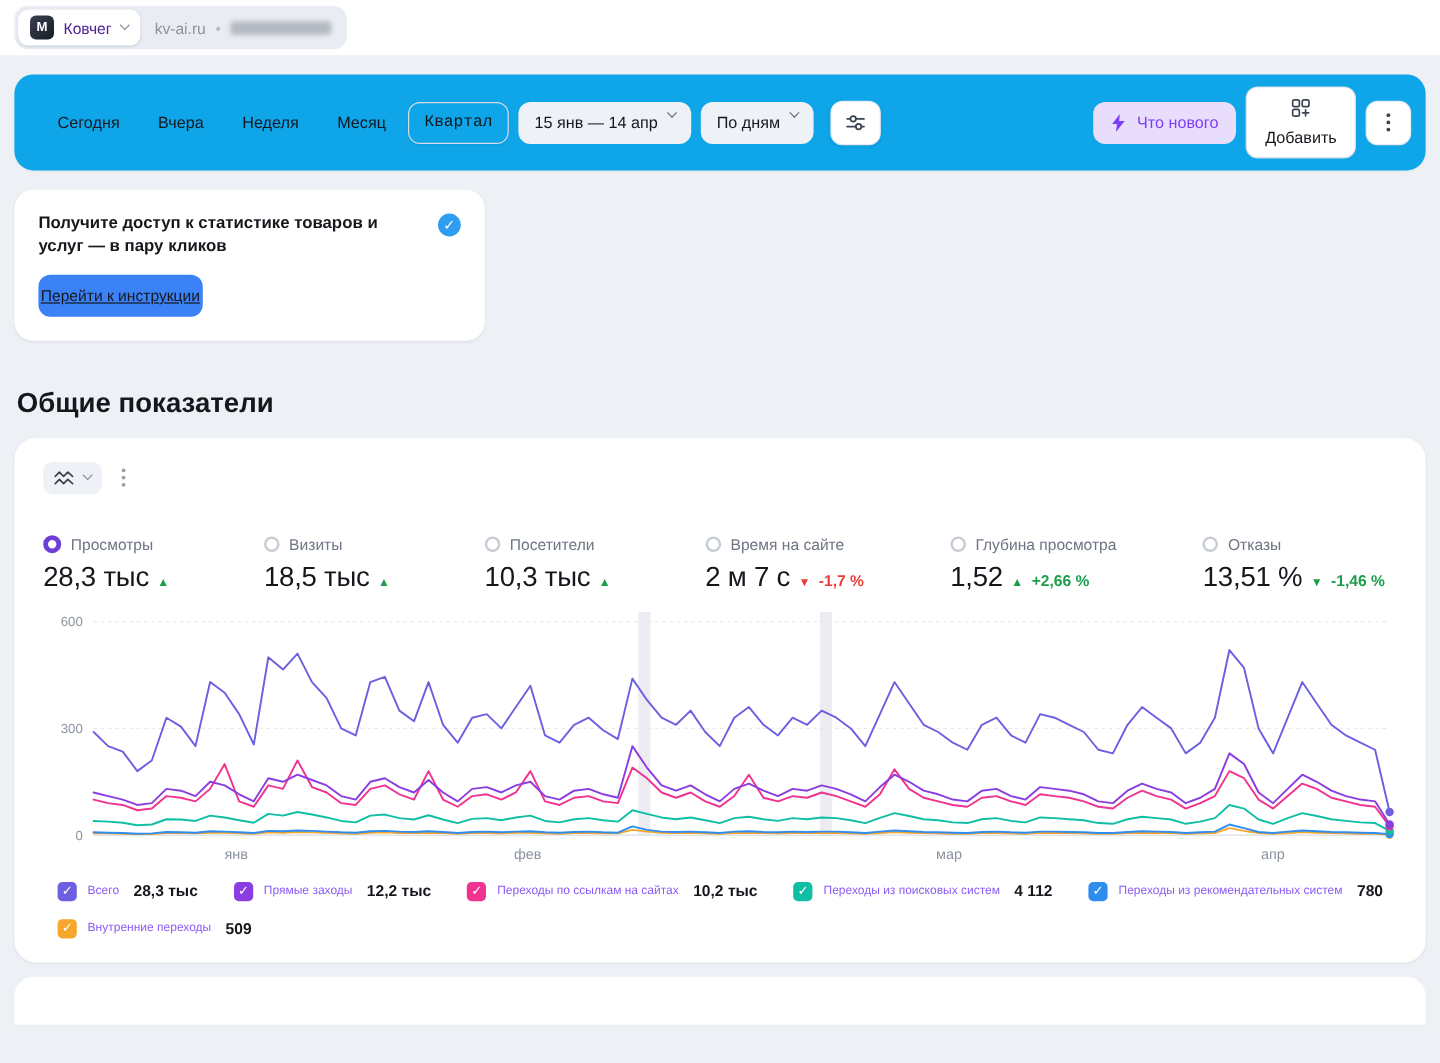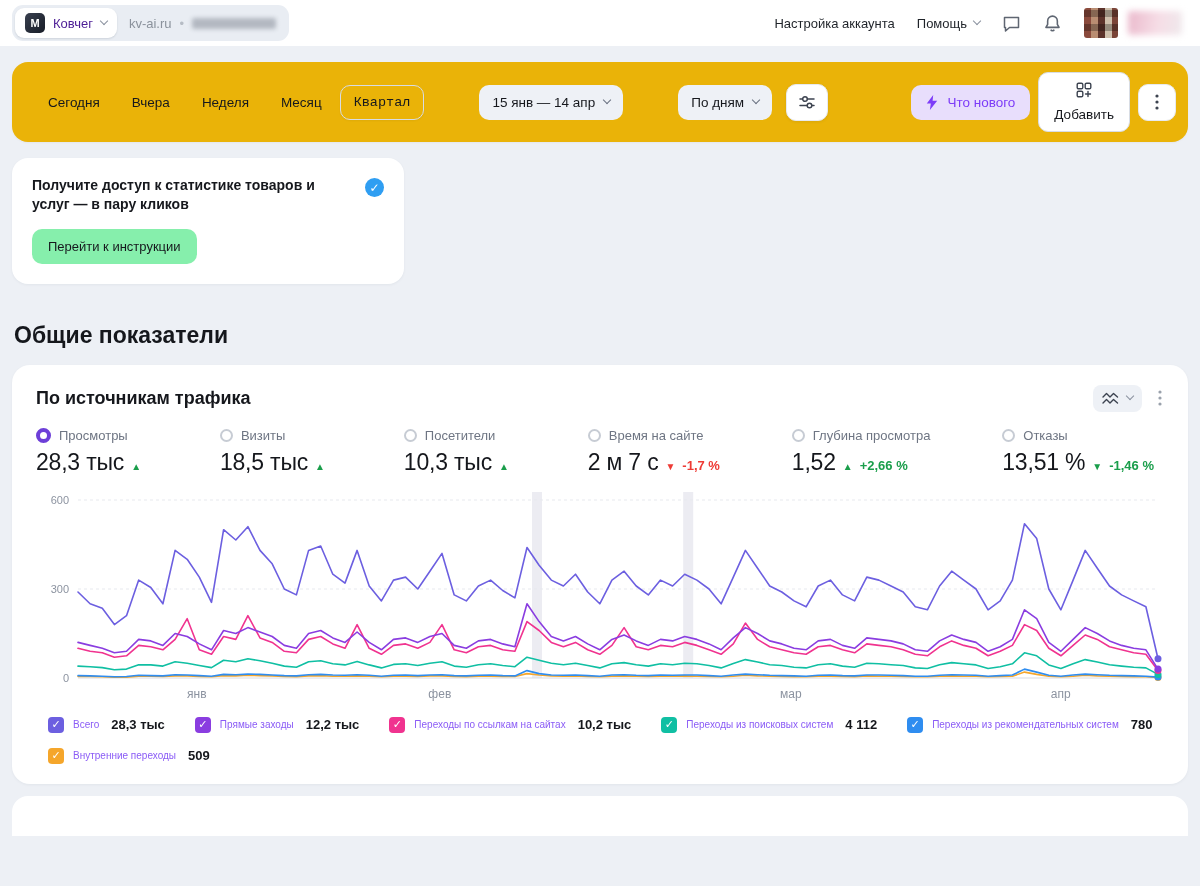--- a/index.html
+++ b/index.html
@@ -55,34 +55,34 @@
       repeating-linear-gradient(90deg,#8a4a3c 0 7px,#b98d72 7px 14px,#5c332b 14px 21px,#cfc0ad 21px 28px,#7a4438 28px 35px);
   }
   .redacted-pink {
     width:54px; height:24px; border-radius:3px; margin-left:-12px;
     background:linear-gradient(100deg,#eab8cb,#f6dde6 55%,#efe9ec);
     filter:blur(3px);
   }
 
   
   .toolbar {
-    margin:16px 12px 0; background:#eab308; border-radius:16px;
+    margin:16px 12px 0; background:#0ea5e9; border-radius:16px;
     padding:10px 12px; display:flex; align-items:center; gap:8px;
     box-shadow:0 1px 2px rgba(20,30,50,.04);
   }
   .periods { display:flex; align-items:center; gap:4px; margin-left:10px; }
   .period {
     border:1px solid transparent; background:none; border-radius:10px;
     padding:9px 13px; font-size:13.5px; color:#16181d;
   }
   .period.active { border-color:#d7dce4; box-shadow:0 1px 2px rgba(20,30,50,.05);font-family:Liberation Mono, monospace; }
   .pill {
     background:#eef1f6; border:none; border-radius:10px;
     padding:10px 13px; font-size:13.5px; color:#16181d;
-    display:flex; align-items:center; gap:9px;margin-left:47px;
+    display:flex; gap:9px;
   }
   .pill .chev { border-color:#697180; }
   .icon-square {
     width:42px; height:37px; background:#fff; border:1px solid #e7eaf0;
     border-radius:10px; box-shadow:0 1px 3px rgba(20,30,50,.08);
     display:flex; align-items:center; justify-content:center; margin-left:6px;
   }
   .toolbar-spacer { flex:1; }
   .whats-new {
     background:#e8defc; border:none; border-radius:10px;
@@ -106,42 +106,42 @@
   }
   .promo-head { display:flex; gap:12px; align-items:flex-start; }
   .promo-title { flex:1; font-size:14px; font-weight:bold; line-height:1.35; color:#16181d; }
   .badge-check {
     flex:0 0 auto; width:19px; height:19px; border-radius:50%;
     background:#2f9ef2; color:#fff; font-size:12px;
     display:flex; align-items:center; justify-content:center; margin-top:2px;
   }
   .promo-body { font-size:12px; color:#8d939c; line-height:1.5; margin-top:8px; width:330px; }
   .promo-cta {
-    margin-top:15px; background:#86efac; border:none; border-radius:10px;
-    padding:10px 16px; font-size:13px; color:#16181d;
+    margin-top:15px; background:#3b82f6; border:none; border-radius:10px;
+    padding:10px 2px; font-size:13px; color:#16181d;text-decoration:underline;
   }
 
   
   .section-title { margin:38px 0 16px 14px; font-size:23px; font-weight:bold; color:#15171c; }
 
   
   .chart-card {
     margin:0 12px; background:#fff; border-radius:18px;
     padding:20px 24px 16px; box-shadow:0 1px 3px rgba(20,30,50,.05);
   }
   .widget-head { display:flex; align-items:center; justify-content:space-between; }
   .widget-title { font-size:18px; font-weight:bold; color:#15171c; }
   .widget-controls { display:flex; align-items:center; gap:14px; }
   .charttype-pill {
     background:#eef1f6; border:none; border-radius:8px; padding:7px 9px;
     display:flex; align-items:center; gap:8px;
   }
   .kebab { background:none; border:none; padding:2px; display:flex; }
 
-  .metrics { display:flex; justify-content:space-between; margin-top:16px; padding-right:10px; }
+  .metrics { display:flex; justify-content:space-between; margin-top:34px; padding-right:10px; }
   .metric { cursor:pointer; }
   .metric-top { display:flex; align-items:center; gap:8px; font-size:13px; color:#6e7583; }
   .radio { width:13px; height:13px; border:2px solid #c7ccd4; border-radius:50%; }
   .radio.sel { width:15px; height:15px; border:4.5px solid #6d3fd8; }
   .metric-value { margin-top:6px; display:flex; align-items:baseline; gap:7px; color:#15171c; }
   .value-num { font-size:23px; letter-spacing:-.2px; }
   .metric-arrow { font-size:10px; }
   .metric-delta { font-size:13px; font-weight:bold; }
 
   .chart-wrap { margin-top:10px; }
@@ -167,40 +167,20 @@
 <header class="topbar">
   <div class="switcher">
     <div class="switcher-main">
       <span class="counter-logo">М</span>
       <span class="switcher-name">Ковчег</span>
       <span class="chev"></span>
     </div>
     <span class="switcher-domain">kv-ai.ru</span>
     <span class="dot-sep">•</span>
     <span class="redacted-gray"></span>
-  </div>
-  <div class="topbar-right">
-    <span class="topbar-link">Настройка аккаунта</span>
-    <span class="topbar-link">
-      <span>Помощь</span>
-      <span class="chev"></span>
-    </span>
-    <span class="icon-btn">
-      <svg width="19" height="19" viewBox="0 0 19 19" fill="none" stroke-width="1.5">
-        <path d="M2.5 3.5 h14 v10 h-9 l-4 3.5 v-3.5 h-1 z" stroke-linejoin="round"></path>
-      </svg>
-    </span>
-    <span class="icon-btn">
-      <svg width="19" height="19" viewBox="0 0 18 18" fill="none" stroke-width="1.5">
-        <path d="M9 2 a4.6 4.6 0 0 1 4.6 4.6 v3.2 l1.6 2.9 h-12.4 l1.6 -2.9 v-3.2 A4.6 4.6 0 0 1 9 2 Z" stroke-linejoin="round"></path>
-        <path d="M7.4 14.8 a1.7 1.7 0 0 0 3.2 0"></path>
-      </svg>
-    </span>
-    <span class="avatar"></span>
-    <span class="redacted-pink"></span>
   </div>
 </header>
 
 <div class="toolbar">
   <div class="periods">
     <button class="period">Сегодня</button>
     <button class="period">Вчера</button>
     <button class="period">Неделя</button>
     <button class="period">Месяц</button>
     <button class="period active">Квартал</button>
@@ -252,21 +232,20 @@
     <div class="promo-title">Получите доступ к статистике товаров и услуг — в пару кликов</div>
     <span class="badge-check">✓</span>
   </div>
   <button class="promo-cta">Перейти к инструкции</button>
 </div>
 
 <h2 class="section-title">Общие показатели</h2>
 
 <div class="chart-card">
   <div class="widget-head">
-    <div class="widget-title">По источникам трафика</div>
     <div class="widget-controls">
       <button class="charttype-pill">
         <svg width="17" height="13" viewBox="0 0 17 13" fill="none" stroke="#3c4350" stroke-width="1.4" stroke-linecap="round" stroke-linejoin="round">
           <polyline points="1,5 4.5,1.5 8,5 11.5,1.5 15.5,5"></polyline>
           <polyline points="1,11 4.5,7.5 8,11 11.5,7.5 15.5,11"></polyline>
         </svg>
         <span class="chev"></span>
       </button>
       <button class="kebab">
         <svg width="4" height="16" viewBox="0 0 4 16" fill="#9aa1ac">

